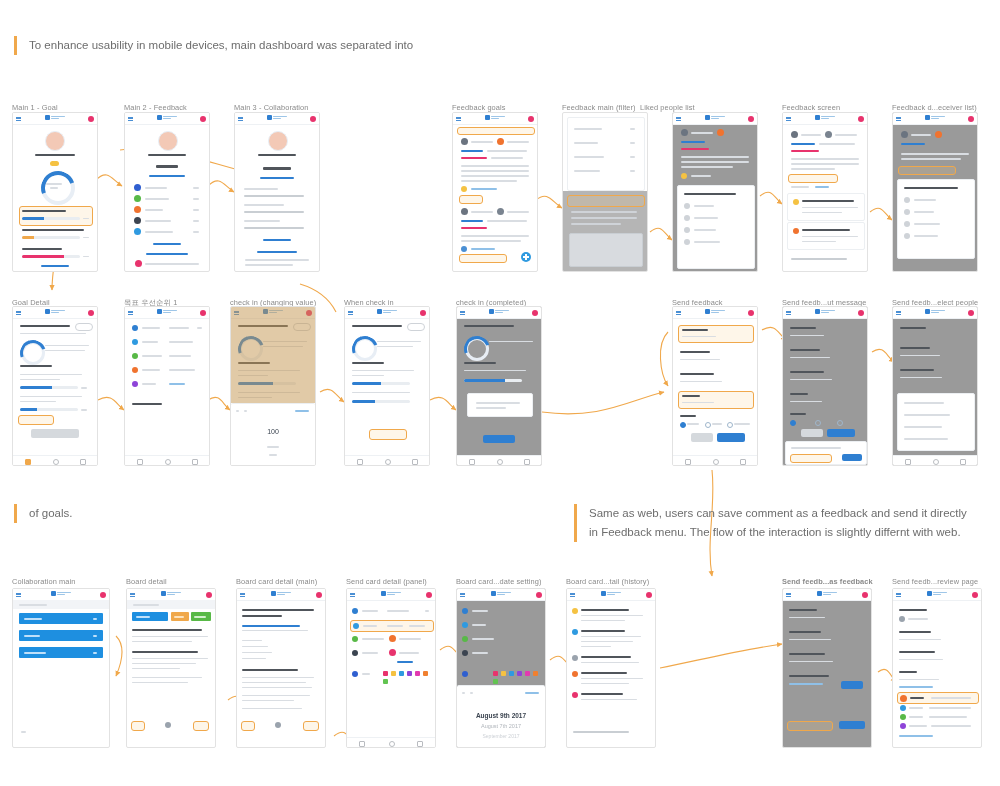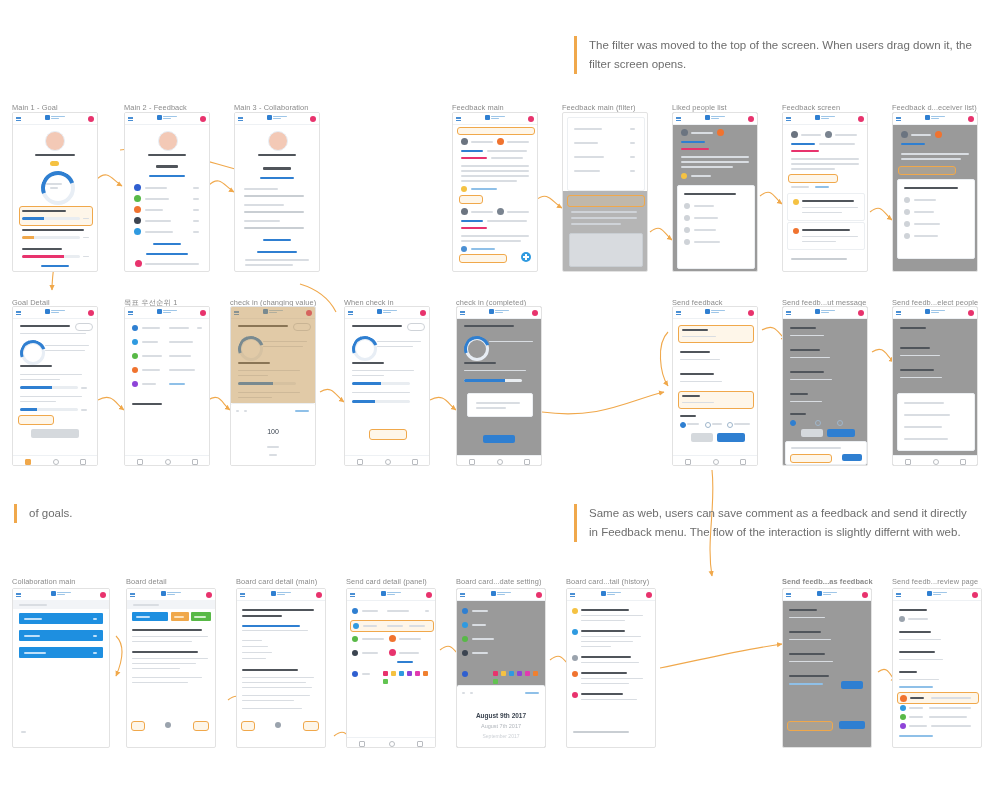--- a/index.html
+++ b/index.html
@@ -126,39 +126,36 @@
 
       <path d="M712,470 C716,506 706,540 712,576"></path>
     </g>
     <g fill="none" stroke="#f0a84b" stroke-width="1.1">
       <path d="M120,150 C160,144 200,160 246,172"></path>
       <path d="M300,284 C320,290 330,300 336,312"></path>
     </g>
   </svg>
 
   <div class="anno" style="left:14px;top:36px;width:400px;">
-  </div>
-  <div class="anno" style="left:574px;top:36px;width:400px;">
-    <span>The filter was moved to the top of the screen. When users drag down it, the</span>
-    <span>filter screen opens.</span>
+    <span>To enhance usability in mobile devices, main dashboard was separated into</span>
   </div>
   <div class="anno" style="left:14px;top:504px;width:430px;">
     <span>of goals.</span>
   </div>
   <div class="anno" style="left:574px;top:504px;width:420px;">
     <span>Same as web, users can save comment as a feedback and send it directly</span>
     <span>in Feedback menu. The flow of the interaction is slightly differnt with web.</span>
   </div>
 
   <div class="slabel" style="left:12px;top:103px;">Main 1 - Goal</div>
   <div class="slabel" style="left:124px;top:103px;">Main 2 - Feedback</div>
   <div class="slabel" style="left:234px;top:103px;">Main 3 - Collaboration</div>
-  <div class="slabel" style="left:452px;top:103px;">Feedback main</div>
+  <div class="slabel" style="left:452px;top:103px;">Feedback goals</div>
   <div class="slabel" style="left:562px;top:103px;">Feedback main (filter)</div>
-  <div class="slabel" style="left:672px;top:103px;">Liked people list</div>
+  <div class="slabel" style="left:640px;top:103px;">Liked people list</div>
   <div class="slabel" style="left:782px;top:103px;">Feedback screen</div>
   <div class="slabel" style="left:892px;top:103px;">Feedback d...eceiver list)</div>
 
   <div class="phone" style="left:12px;top:112px;width:84px;height:158px;">
     <div class="ph-in">
       <div class="nav">
         <div class="burger">
             <i></i>
             <i></i>
             <i></i>

